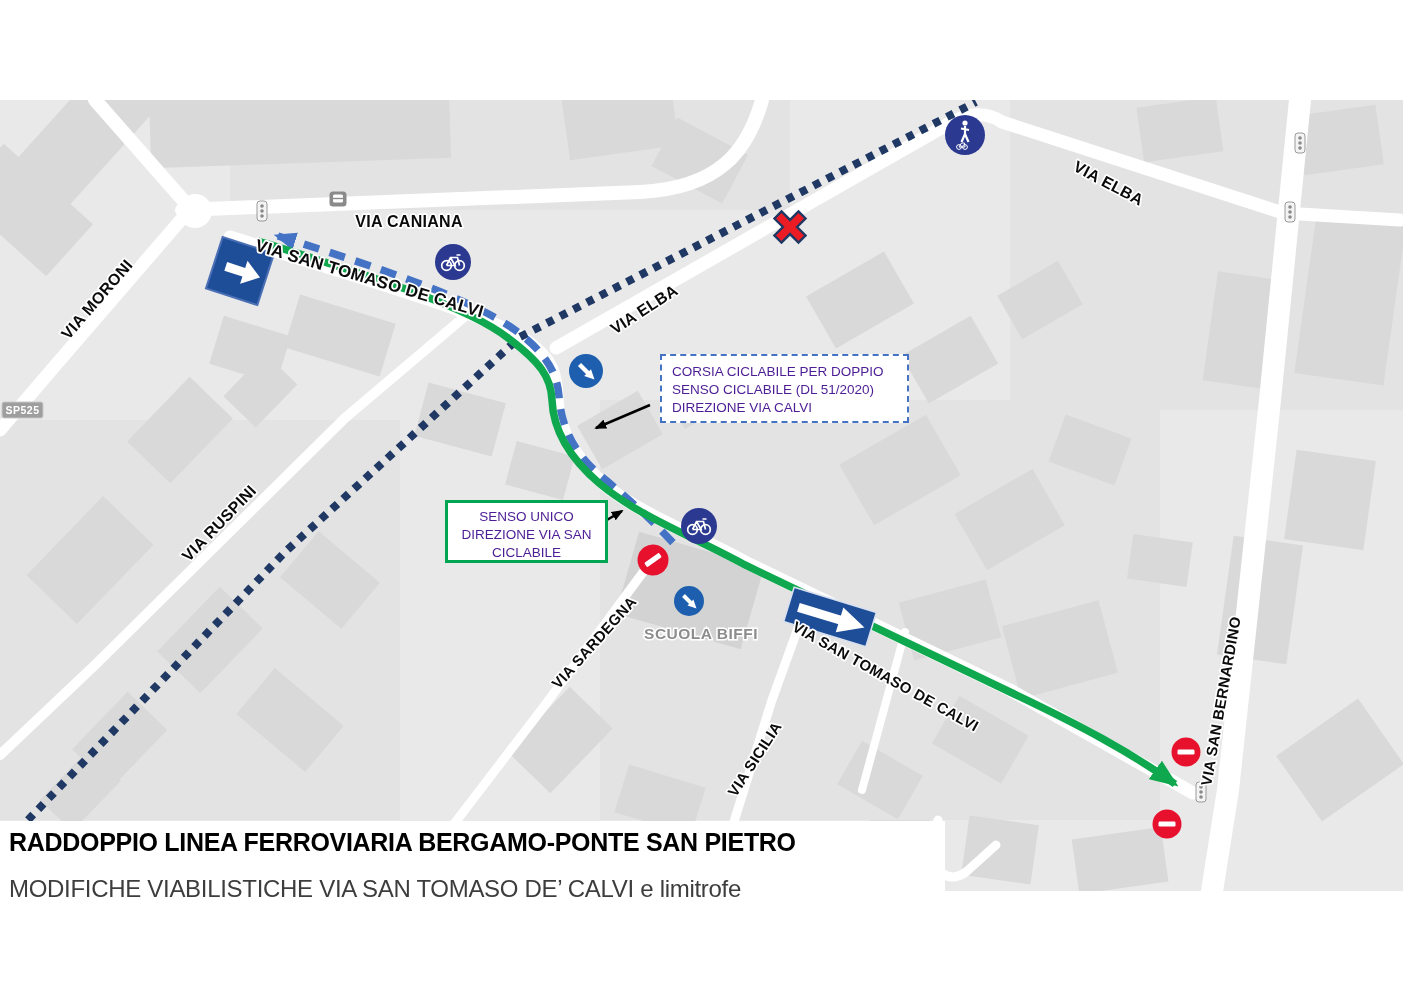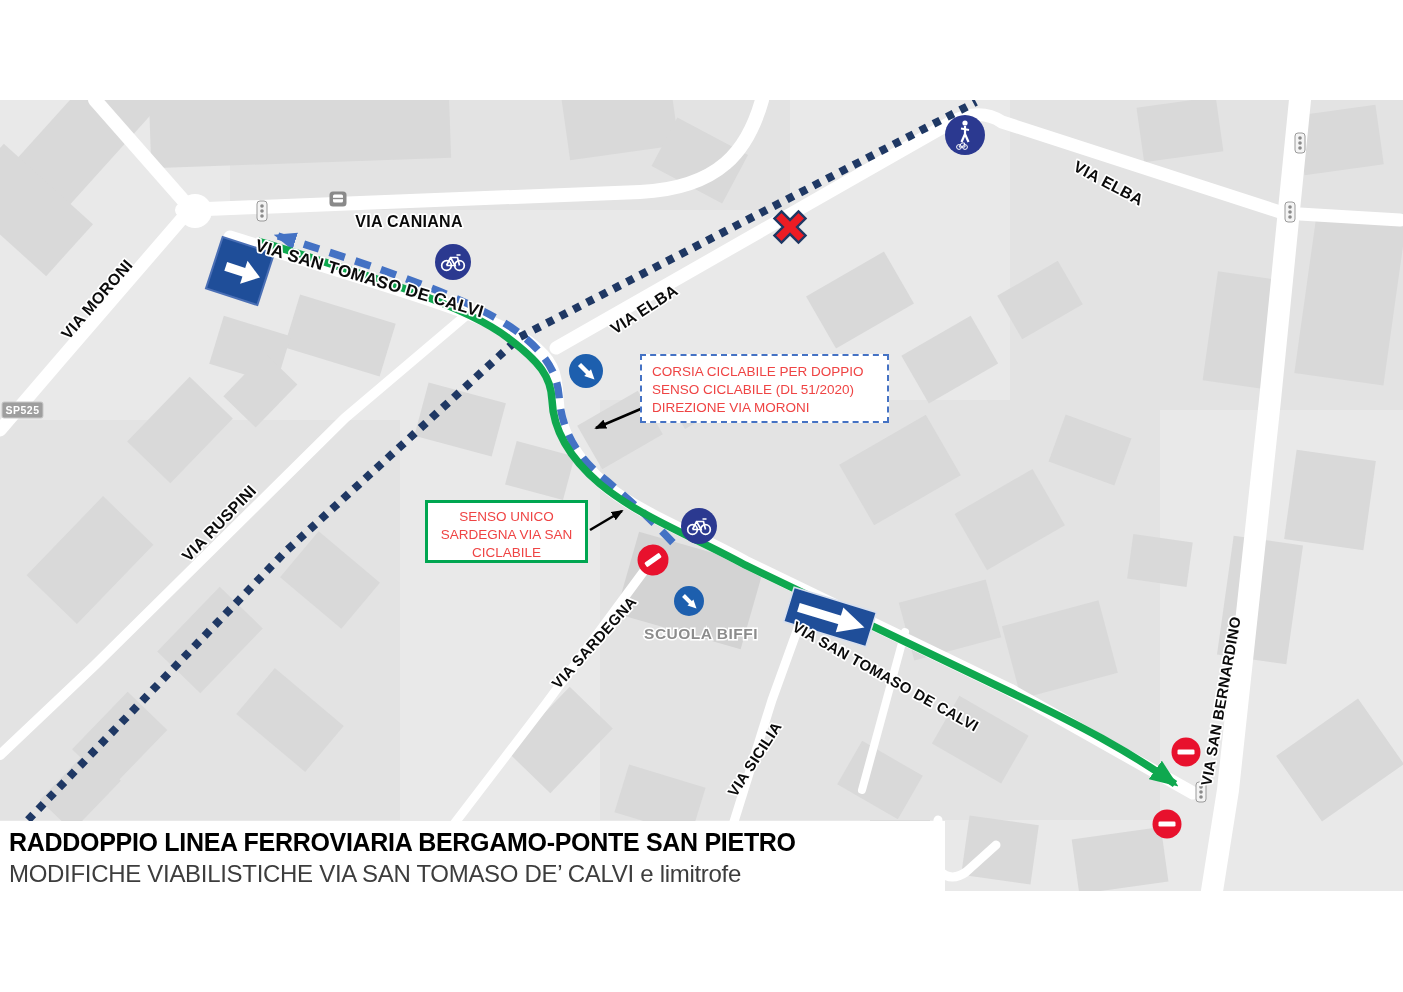--- a/index.html
+++ b/index.html
@@ -6,31 +6,31 @@
   .page{position:relative;width:1403px;height:992px;overflow:hidden;background:#fff;
         font-family:"Liberation Sans",sans-serif;}
   .map-svg{position:absolute;left:0;top:0;}
   svg text{font-family:"Liberation Sans",sans-serif;}
   .street-label{font-weight:bold;fill:#0b0b0b;stroke:#ffffff;stroke-width:3.4px;
                 paint-order:stroke;stroke-linejoin:round;font-size:16px;letter-spacing:.3px;}
   .street-label.small{font-size:15px;}
   .poi-label{font-weight:bold;fill:#8c8c8c;stroke:#ffffff;stroke-width:3px;
              paint-order:stroke;font-size:15.5px;letter-spacing:.5px;}
   .badge-label{font-weight:bold;fill:#ffffff;font-size:10.5px;letter-spacing:.5px;}
-  .callout{position:absolute;background:#fff;color:#ef4444;font-size:13.5px;
-           line-height:1.34;box-sizing:border-box;}
+  .callout{position:absolute;background:#fff;color:#4c1d95;font-size:13.5px;
+           line-height:1.34;box-sizing:border-box;margin-left:20px;}
   .callout-ciclabile{left:640px;top:354px;width:249px;height:69px;
                      border:2px dashed #4472C4;padding:7px 6px 0 10px;text-align:left;}
   .callout-senso{left:425px;top:500px;width:163px;height:63px;
                  border:3px solid #00A651;padding:5px 2px 0 2px;text-align:center;}
   .titlebox{position:absolute;left:0;top:821px;width:945px;height:75px;background:#fff;
             padding:7px 0 0 9px;box-sizing:border-box;}
   .title-1{font-weight:bold;font-size:25px;color:#000;letter-spacing:-.3px;white-space:nowrap;}
   .title-2{font-weight:normal;font-size:24px;color:#3d3d3d;letter-spacing:-.3px;
-           margin-top:3px;white-space:nowrap;}
+           margin-top:18px;white-space:nowrap;}
 </style>
 </head>
 <body>
 
 <div class="page">
 
 <svg class="map-svg" width="1403" height="992" viewBox="0 0 1403 992">
   <defs>
     <clipPath id="mapClip">
           <rect x="0" y="100" width="1403" height="791"></rect>
@@ -251,26 +251,26 @@
       <text class="street-label small" transform="translate(883,681) rotate(29)" text-anchor="middle">VIA SAN TOMASO DE CALVI</text>
       <text class="street-label small" transform="translate(1226,702) rotate(-80)" text-anchor="middle">VIA SAN BERNARDINO</text>
       <text class="poi-label" transform="translate(701,639)" text-anchor="middle">SCUOLA BIFFI</text>
     </g>
   </g>
 </svg>
 
 <div class="callout callout-ciclabile">
   <div>CORSIA CICLABILE PER DOPPIO</div>
   <div>SENSO CICLABILE (DL 51/2020)</div>
-  <div>DIREZIONE VIA MORONI</div>
+  <div>DIREZIONE VIA CALVI</div>
 </div>
 
 <div class="callout callout-senso">
   <div>SENSO UNICO</div>
-  <div>SARDEGNA VIA SAN</div>
+  <div>DIREZIONE VIA SAN</div>
   <div>CICLABILE</div>
 </div>
 
 <div class="titlebox">
   <div class="title-1">RADDOPPIO LINEA FERROVIARIA BERGAMO-PONTE SAN PIETRO</div>
   <div class="title-2">MODIFICHE VIABILISTICHE VIA SAN TOMASO DE’ CALVI e limitrofe</div>
 </div>
 
 </div>
 

